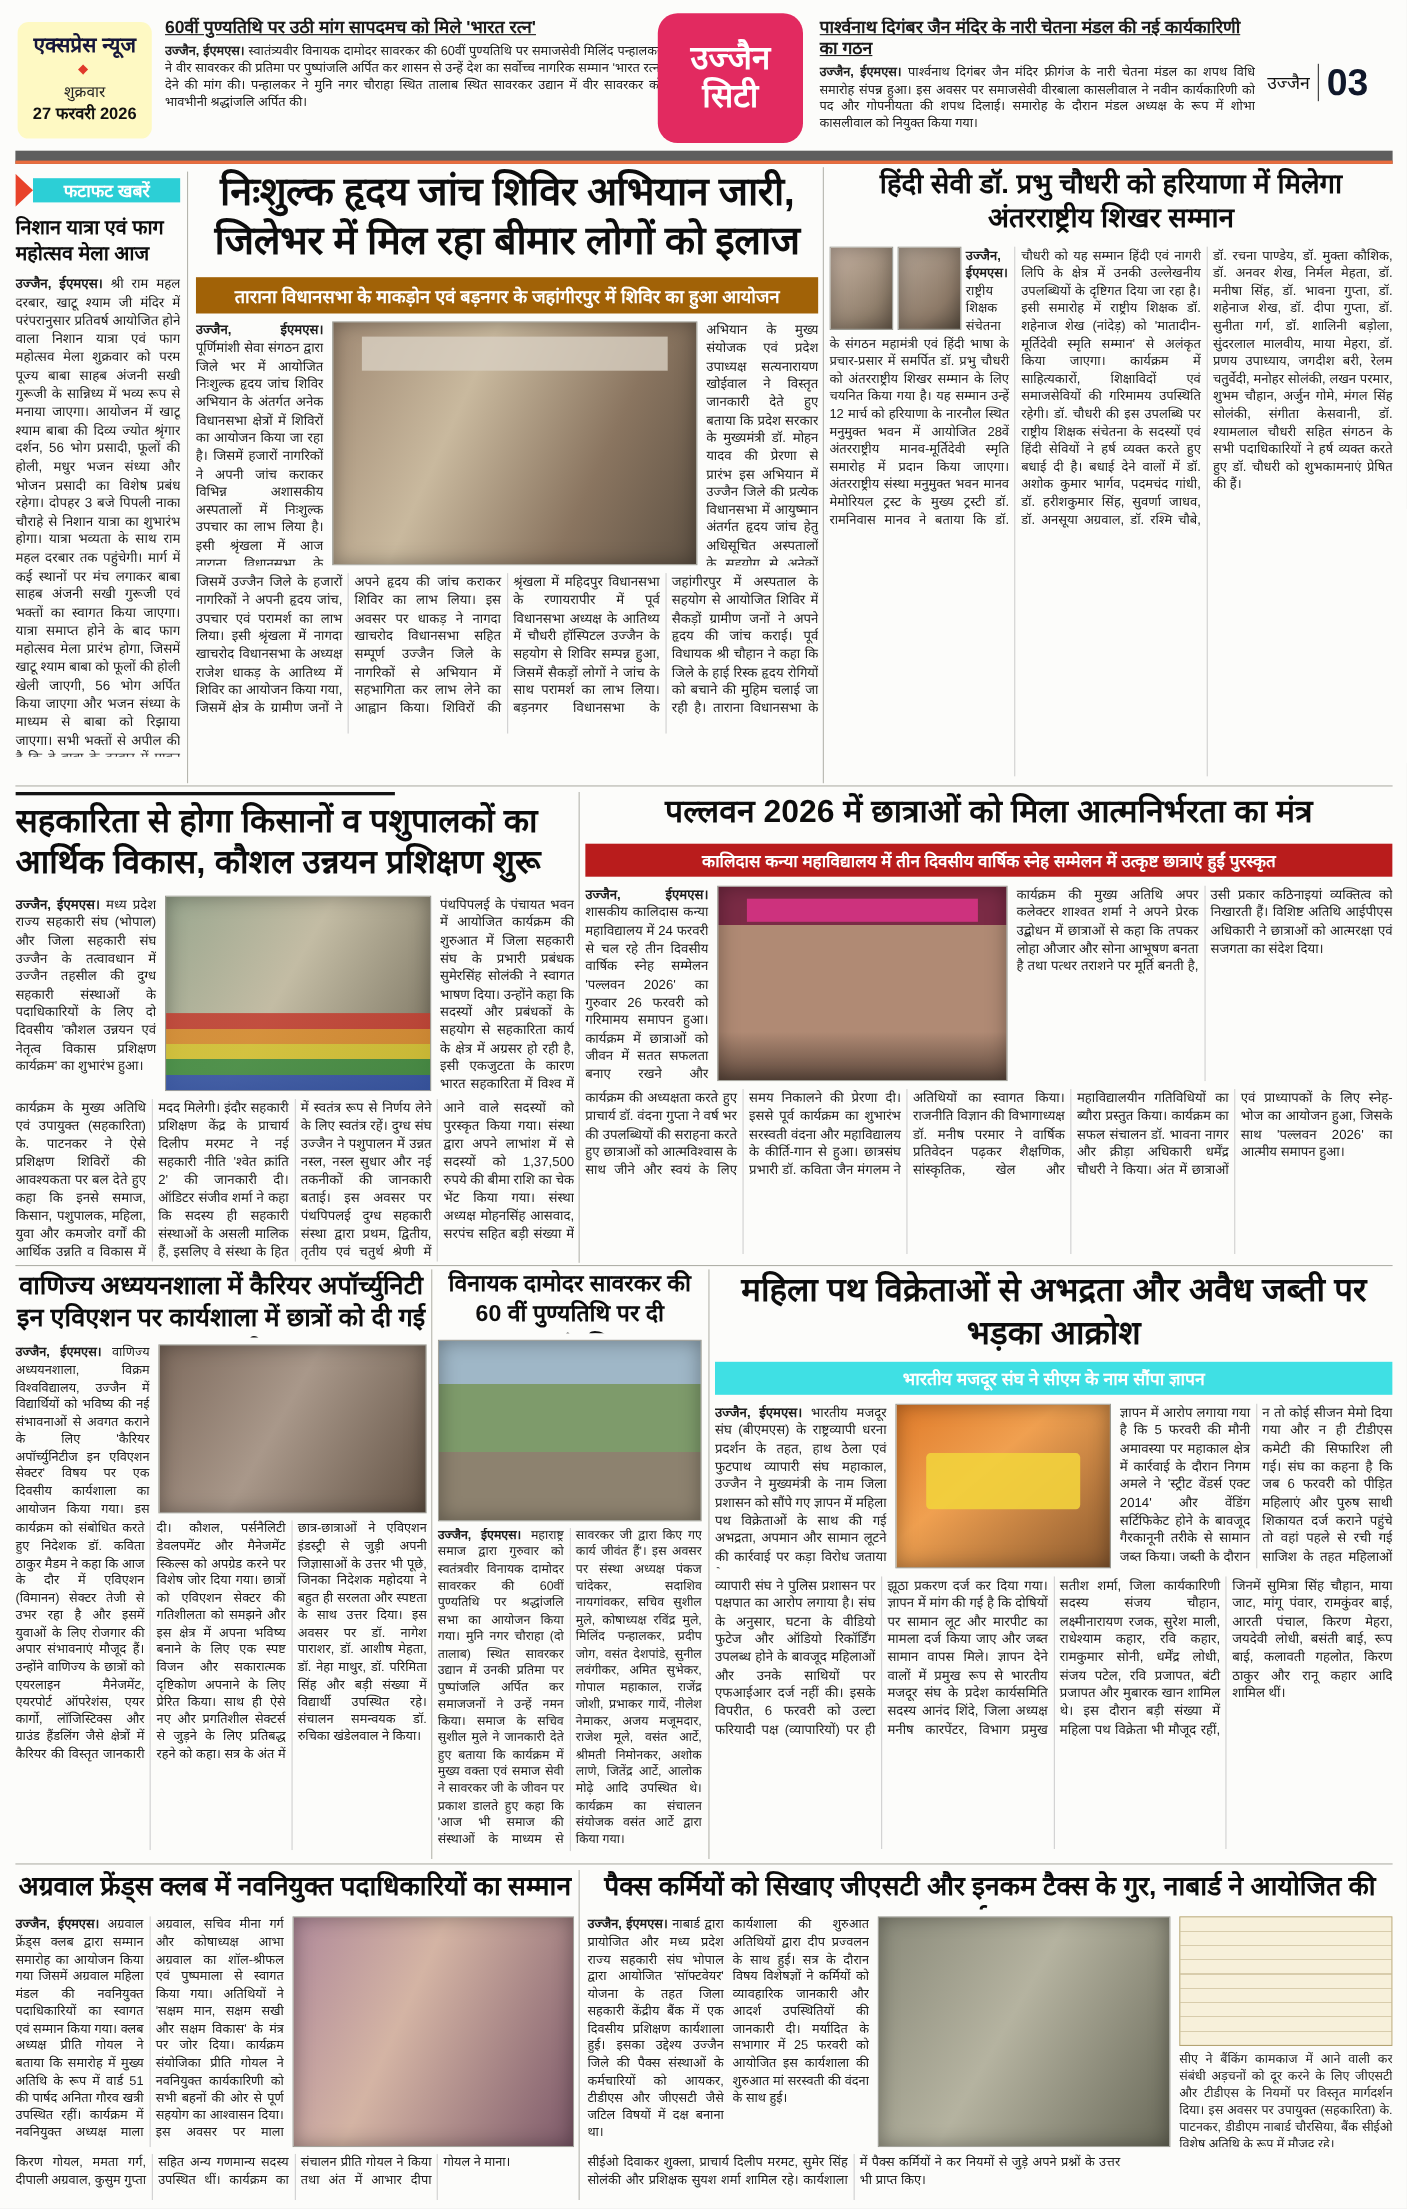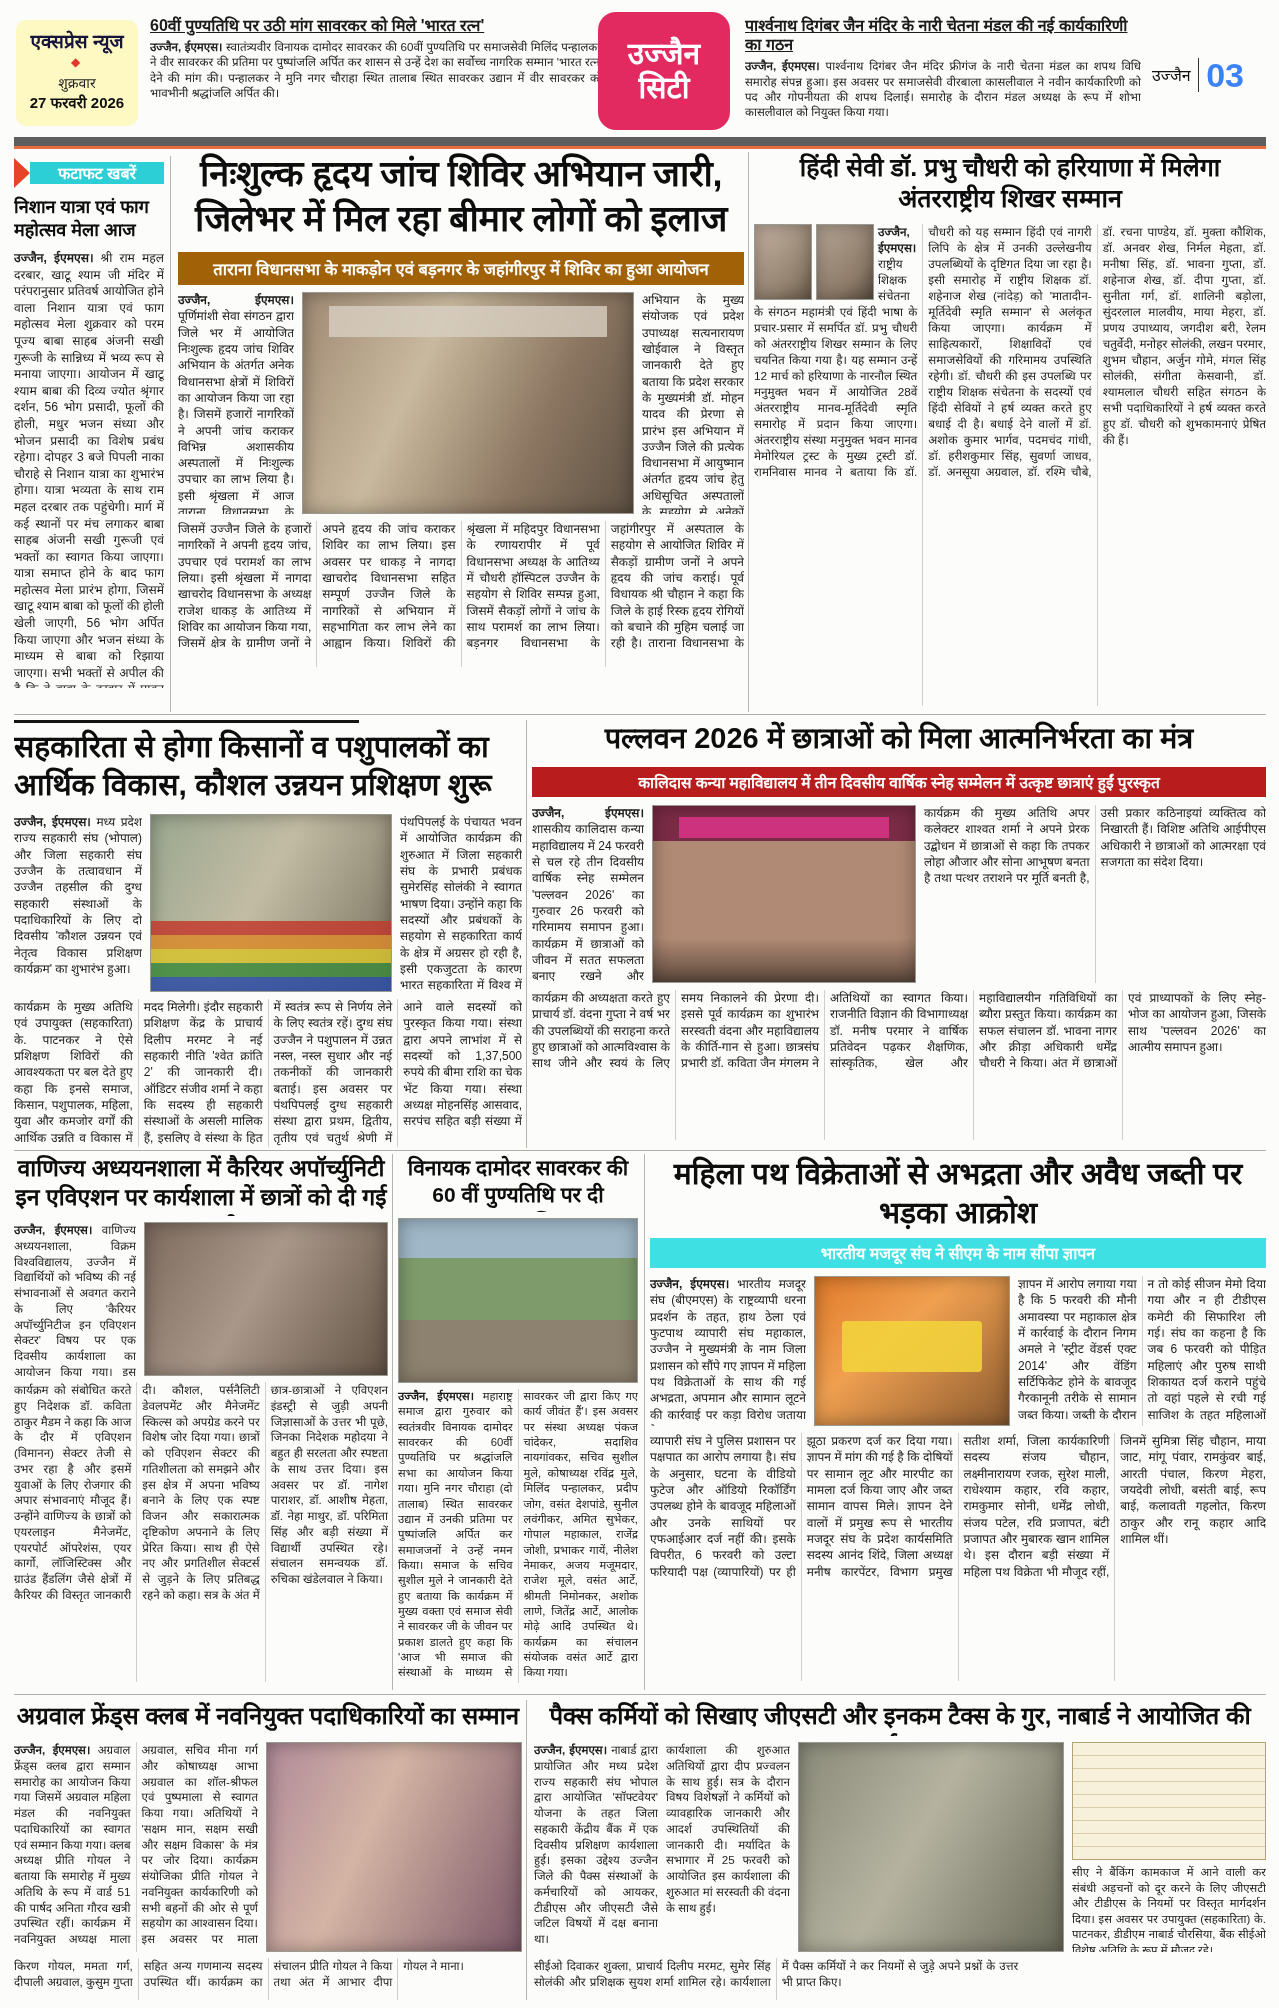--- a/index.html
+++ b/index.html
@@ -20,21 +20,21 @@
   .brief { overflow:hidden; }
   .brief .bh { font-size:16px; font-weight:700; text-decoration:underline; line-height:1.2; margin-bottom:4px; }
   .brief .bb { font-size:11.6px; line-height:1.32; text-align:justify; color:#222; }
   .dl { font-weight:700; }
   .titlebox { left:598px; top:12px; width:132px; height:118px; background:#e22a60;
     border-radius:18px; color:#fff; display:flex; flex-direction:column; align-items:center;
     justify-content:center; font-weight:700; font-size:30px; line-height:1.12; }
   .pagelabel { left:1152px; top:58px; display:flex; align-items:center; gap:7px; }
   .pagelabel .city { font-size:16px; color:#111; }
   .pagelabel .sep { width:1.5px; height:34px; background:#333; }
-  .pagelabel .num { font-size:34px; font-weight:700; color:#3b82f6; line-height:1; }
+  .pagelabel .num { font-size:34px; font-weight:700; color:#0f172a; line-height:1; }
   .topbar { left:14px; top:137px; width:1252px; height:12px; background:#5e5e5e;
     border-bottom:3px solid #ea6d3e; }
   
   .hl { font-weight:700; color:#0d0d0d; overflow:hidden; }
   .kicker { color:#fff; font-weight:700; text-align:center; overflow:hidden; }
   .body-txt { font-size:12px; line-height:1.36; text-align:justify; color:#1d1d1d; overflow:hidden; }
   .cols2 { column-count:2; } .cols3 { column-count:3; } .cols4 { column-count:4; } .cols5 { column-count:5; }
   .cols2,.cols3,.cols4,.cols5 { column-gap:11px; column-rule:1px solid #cfcfcf; }
   .zone { display:flex; gap:8px; overflow:hidden; }
   .photo { border:1px solid #9a9a92; box-shadow: inset 0 0 18px rgba(0,0,0,.35); position:relative; flex-shrink:0; }
@@ -73,21 +73,21 @@
 <div id="page">
 
   <div class="abs masthead">
     <div class="name">एक्सप्रेस न्यूज</div>
     <div class="orn">◆</div>
     <div class="day">शुक्रवार</div>
     <div class="date">27 फरवरी 2026</div>
   </div>
 
   <div class="abs brief" style="left:150px; top:16px; width:452px; height:118px;">
-    <div class="bh">60वीं पुण्यतिथि पर उठी मांग सावरकर को मिले 'भारत रत्न'</div>
+    <div class="bh">60वीं पुण्यतिथि पर उठी मांग सापदमच को मिले 'भारत रत्न'</div>
     <div class="bb"><span class="dl">उज्जैन, ईएमएस।</span> <span>स्वातंत्र्यवीर विनायक दामोदर सावरकर की 60वीं पुण्यतिथि पर समाजसेवी मिलिंद पन्हालकर ने वीर सावरकर की प्रतिमा पर पुष्पांजलि अर्पित कर शासन से उन्हें देश का सर्वोच्च नागरिक सम्मान 'भारत रत्न' देने की मांग की। पन्हालकर ने मुनि नगर चौराहा स्थित तालाब स्थित सावरकर उद्यान में वीर सावरकर को भावभीनी श्रद्धांजलि अर्पित की।</span></div>
   </div>
 
   <div class="abs titlebox">
     <span>उज्जैन</span>
     <span>सिटी</span>
   </div>
 
   <div class="abs brief" style="left:745px; top:16px; width:396px; height:118px;">
     <div class="bh">पार्श्वनाथ दिगंबर जैन मंदिर के नारी चेतना मंडल की नई कार्यकारिणी का गठन</div>

